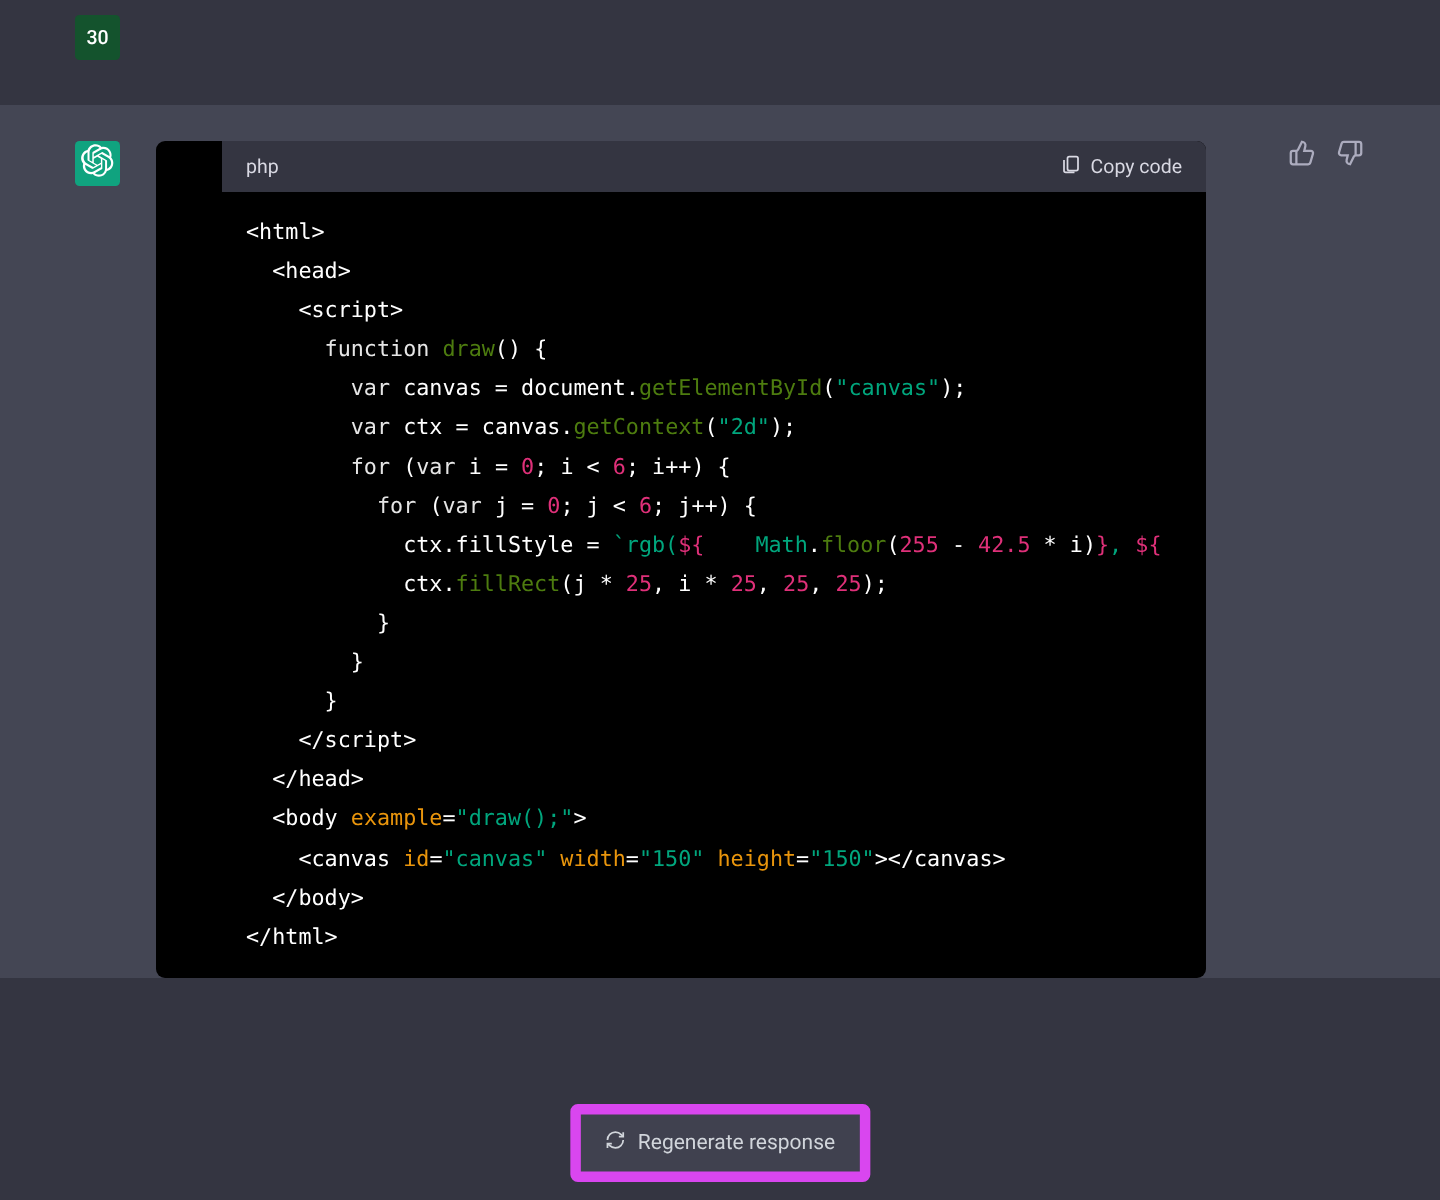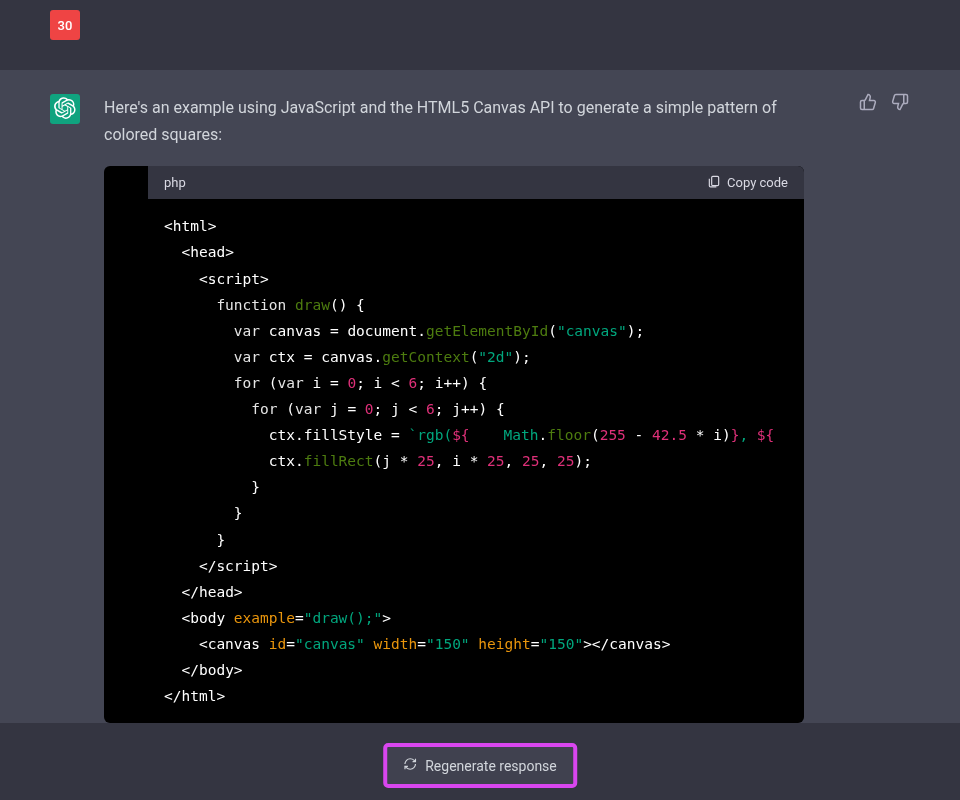--- a/index.html
+++ b/index.html
@@ -33,21 +33,21 @@
     height: 30px;
     border-radius: 3px;
     flex-shrink: 0;
     display: flex;
     align-items: center;
     justify-content: center;
     font-size: 13px;
     font-weight: 500;
   }
   .user-avatar {
-    background: #ef4444;
+    background: #14532d;
     color: #fff;
   }
   .assistant-avatar {
     background: #10a37f;
     color: #fff;
   }
   .assistant-avatar svg { width: 22px; height: 22px; }
   .content {
     flex: 1;
     min-width: 0;
@@ -125,21 +125,21 @@
   .tok-str   { color: #00a67d; }      
   .tok-attr  { color: #e9950c; }
   .tok-math  { color: #00a67d; margin-left: 34px; }
   .tok-tpl   { color: #df3079; }
   .regen-bar {
     position: absolute;
     bottom: 12px;
     left: 50%;
     transform: translateX(-50%);
     background: #40414f;
-    border: 4px solid #d946ef;
+    border: 7px solid #d946ef;
     border-radius: 5px;
     padding: 10px 16px;
     display: flex;
     align-items: center;
     gap: 8px;
     color: #d1d5db;
     font-size: 14px;
     cursor: pointer;
   }
   .regen-bar svg { width: 14px; height: 14px; }
@@ -155,21 +155,20 @@
 
 <div class="message-row assistant-row">
   <div class="avatar assistant-avatar">
     <span>
       <svg viewBox="0 0 41 41" fill="#fff">
           <path d="M37.5 16.8c.9-2.7.6-5.7-.9-8.1-2.2-3.9-6.7-5.9-11-4.9C23.7 1.6 20.9.3 17.9.4c-4.5 0-8.4 2.9-9.8 7.1-2.8.6-5.2 2.3-6.6 4.8-2.3 3.9-1.7 8.8 1.3 12.1-.9 2.7-.6 5.7.9 8.1 2.2 3.9 6.7 5.9 11 4.9 1.9 2.2 4.7 3.4 7.6 3.4 4.5 0 8.4-2.9 9.8-7.1 2.8-.6 5.2-2.3 6.6-4.8 2.3-3.9 1.8-8.8-1.2-12.1zM22.4 38c-1.8 0-3.5-.6-4.9-1.8l.2-.1 8.1-4.7c.4-.2.7-.7.7-1.1V18.8l3.4 2v9.5c0 4.3-3.3 7.7-7.5 7.7zM6.2 31.1c-.9-1.5-1.2-3.4-.9-5.1l.2.1 8.1 4.7c.4.2.9.2 1.3 0l9.9-5.7v3.9l-8.2 4.7c-3.6 2.1-8.3.9-10.4-2.6zM4.1 13.6c.9-1.5 2.3-2.7 4-3.4v9.6c0 .5.3.9.7 1.1l9.9 5.7-3.4 2-8.1-4.7c-3.7-2.1-4.9-6.7-3.1-10.3zm27.9 6.5l-9.9-5.7 3.4-2 8.1 4.7c3.6 2.1 4.9 6.7 2.8 10.3-.9 1.5-2.3 2.7-4 3.4v-9.6c.1-.4-.2-.9-.4-1.1zm3.4-5.1l-.2-.1-8.1-4.7c-.4-.2-.9-.2-1.3 0l-9.9 5.7v-3.9l8.2-4.7c3.6-2.1 8.3-.8 10.4 2.8.8 1.4 1.1 3.2.9 4.9zM14 22.2l-3.4-2v-9.5c0-4.2 3.4-7.6 7.6-7.6 1.8 0 3.5.6 4.9 1.8l-.2.1-8.1 4.7c-.4.2-.7.7-.7 1.1l-.1 11.4zm1.9-4l4.4-2.5 4.4 2.5v5.1l-4.4 2.5-4.4-2.5v-5.1z"></path>
         </svg>
     </span>
   </div>
   <div class="content">
-    <div class="assistant-text">Here's an example using JavaScript and the HTML5 Canvas API to generate a simple pattern of colored squares:</div>
 
     <div class="code-block">
       <div class="code-header">
         <span class="code-lang">php</span>
         <span class="copy-btn">
           <span>
             <svg viewBox="0 0 24 24" fill="none" stroke="currentColor" stroke-width="2">
                 <rect x="8" y="4" width="12" height="16" rx="2"></rect>
                 <path d="M4 8v12a2 2 0 0 0 2 2h10"></path>
               </svg>

